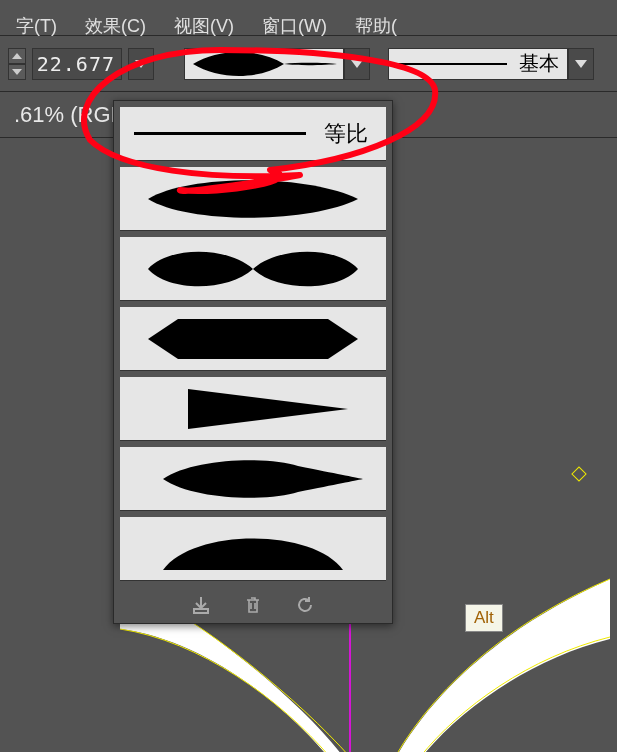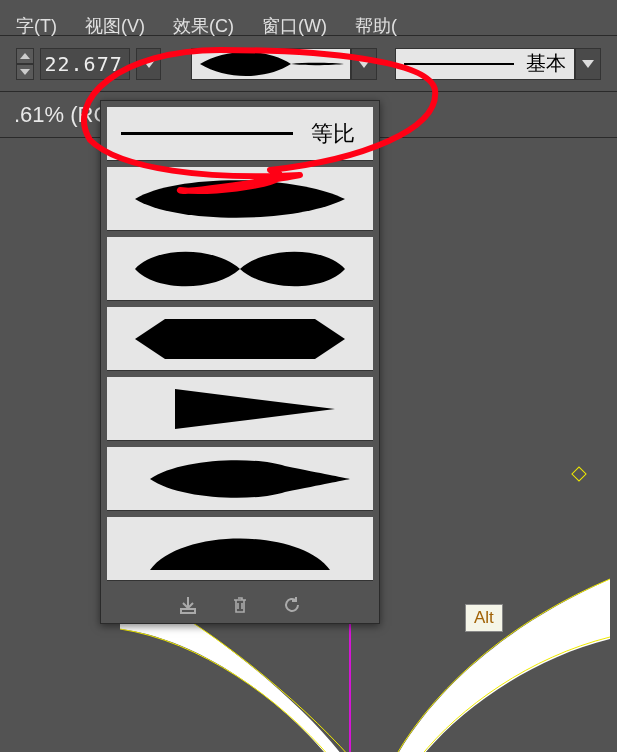--- a/index.html
+++ b/index.html
@@ -27,21 +27,21 @@
   }
   .menubar .mitem { padding: 4px 12px; cursor: default; margin-top: 17px; }
 
   
   .ctrlbar {
     height: 56px;
     background: #535353;
     border-bottom: 1px solid #2a2a2a;
     display: flex;
     align-items: center;
-    padding: 0 16px;
+    padding: 0 8px;
     gap: 6px;
   }
   .stepper {
     display: flex;
     flex-direction: column;
     width: 18px;
   }
   .stepper .btn {
     height: 16px;
     background: #5a5a5a;
@@ -115,21 +115,21 @@
   }
   .tab {
     padding: 0 14px;
     font-size: 22px;
     color: #e8e8e8;
   }
 
   
   .dropdown {
     position: absolute;
-    left: 100px;
+    left: 113px;
     top: 100px;
     width: 280px;
     background: #535353;
     border: 1px solid #2a2a2a;
     box-shadow: 0 2px 8px rgba(0,0,0,.5);
   }
   .dropdown .opt {
     height: 64px;
     background: #e6e6e6;
     border-bottom: 1px solid #333;
@@ -193,22 +193,22 @@
     top: 139px;
     left: 0;
     pointer-events: none;
   }
 </style>
 </head>
 <body>
 
 <div class="menubar">
   <div class="mitem">字(T)</div>
+  <div class="mitem">效果(C)</div>
   <div class="mitem">视图(V)</div>
-  <div class="mitem">效果(C)</div>
   <div class="mitem">窗口(W)</div>
   <div class="mitem">帮助(</div>
 </div>
 
 <div class="ctrlbar">
   <div class="stepper">
     <div class="btn">
       <svg width="10" height="6">
           <path d="M0 6 L5 0 L10 6 Z" fill="#ccc"></path>
         </svg>

